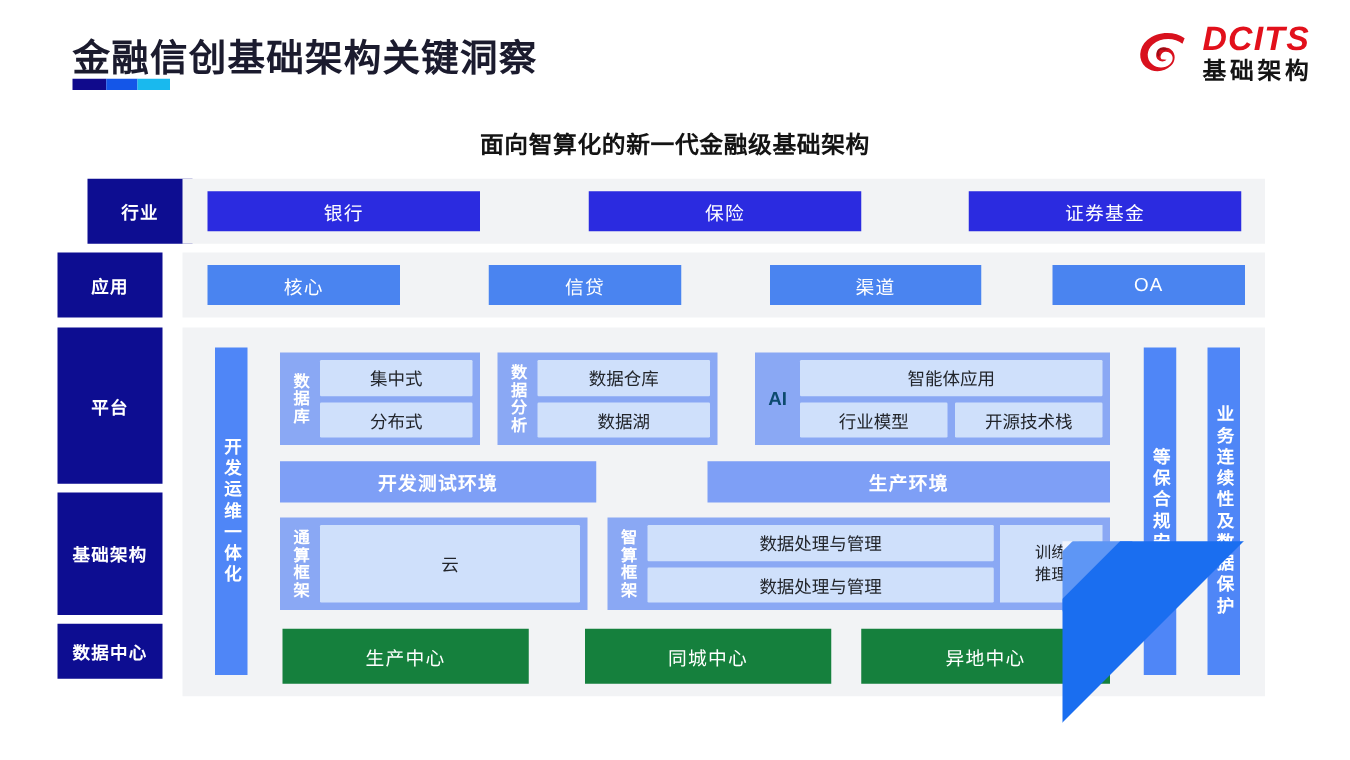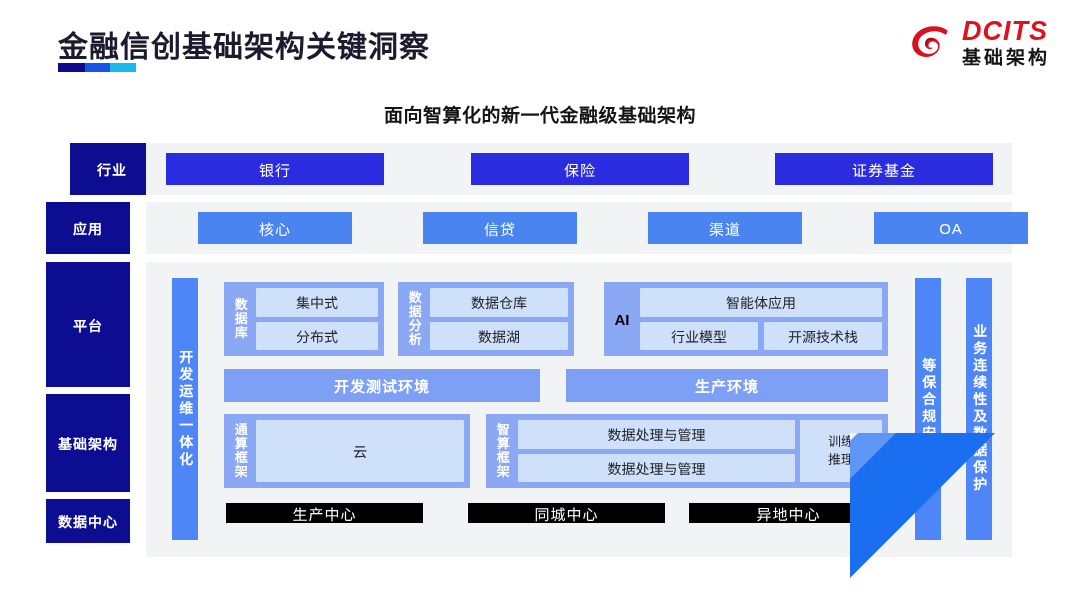--- a/index.html
+++ b/index.html
@@ -59,22 +59,22 @@
 
   
   .band{ position:absolute; background:#f2f3f5; }
 
   .chip{
     display:flex; align-items:center; justify-content:center;
     color:#fff; font-weight:normal; letter-spacing:1px; font-size:15px;
     position:absolute;
   }
   .chip-industry{ background:#2b2be0; height:32px; }
-  .chip-app{ background:#4a84f0; height:32px;margin-left:32px; }
-  .chip-center{ background:#000000; height:20px; font-size:15px; }
+  .chip-app{ background:#4a84f0; height:32px; }
+  .chip-center{ background:#15803d; height:44px; font-size:15px; }
 
   .vbar{
     position:absolute; background:#4f86f7; color:#fff;
     font-size:14px; font-weight:bold;
     writing-mode:vertical-rl; text-orientation:upright;
     display:flex; align-items:center; justify-content:center;
     letter-spacing:3px; line-height:1.05;
   }
 
   .group{ position:absolute; background:#8aa8f4; display:flex; align-items:stretch; padding:6px; gap:6px; }
@@ -91,21 +91,21 @@
     display:flex; align-items:center; justify-content:center;
     flex:1; border-radius:1px;
   }
 
   .envbar{
     position:absolute; background:#7e9ff6; color:#fff; font-size:15px; font-weight:bold;
     display:flex; align-items:center; justify-content:center; letter-spacing:1px;
   }
 
   .ai-label{
-    color:#000000; font-size:15px; font-weight:bold;
+    color:#0c4a6e; font-size:15px; font-weight:bold;
     display:flex; align-items:center; justify-content:center;
     flex:0 0 auto; width:24px;
   }
 
   .tall-cell{
     background:#cfe0fb; color:#22252b; font-size:13px; line-height:1.35; text-align:right;
     display:flex; align-items:center; justify-content:center; flex:0 0 auto;
   }
 </style>
 </head>
@@ -145,21 +145,21 @@
 
   <div class="band" style="left:146px;top:3px;width:866px;height:52px;">
     <div class="chip chip-industry" style="left:20px;top:10px;width:218px;">银行</div>
     <div class="chip chip-industry" style="left:325px;top:10px;width:218px;">保险</div>
     <div class="chip chip-industry" style="left:629px;top:10px;width:218px;">证券基金</div>
   </div>
 
   <div class="band" style="left:146px;top:62px;width:866px;height:52px;">
     <div class="chip chip-app" style="left:20px;top:10px;width:154px;">核心</div>
     <div class="chip chip-app" style="left:245px;top:10px;width:154px;">信贷</div>
-    <div class="chip chip-app" style="left:470px;top:10px;width:154px;">渠道</div>
+    <div class="chip chip-app" style="left:470px;top:10px;width:169px;">渠道</div>
     <div class="chip chip-app" style="left:696px;top:10px;width:154px;">OA</div>
   </div>
 
   <div class="band" style="left:146px;top:122px;width:866px;height:295px;">
 
     <div class="vbar" style="left:26px;top:16px;width:26px;height:262px;">开发运维一体化</div>
 
     <div class="vbar" style="left:769px;top:16px;width:26px;height:262px;">等保合规安全</div>
 
     <div class="group" style="left:78px;top:20px;width:160px;height:74px;">
@@ -192,21 +192,21 @@
         <div class="group-row">
           <div class="cell">智能体应用</div>
         </div>
         <div class="group-row">
           <div class="cell">行业模型</div>
           <div class="cell">开源技术栈</div>
         </div>
       </div>
     </div>
 
-    <div class="envbar" style="left:78px;top:107px;width:316px;height:33px;">开发测试环境</div>
+    <div class="envbar" style="left:78px;top:107px;width:253px;height:33px;">开发测试环境</div>
     <div class="envbar" style="left:420px;top:107px;width:322px;height:33px;">生产环境</div>
 
     <div class="group" style="left:78px;top:152px;width:246px;height:74px;">
       <div class="group-label">通算框架</div>
       <div class="group-body">
         <div class="group-row">
           <div class="cell">云</div>
         </div>
       </div>
     </div>

